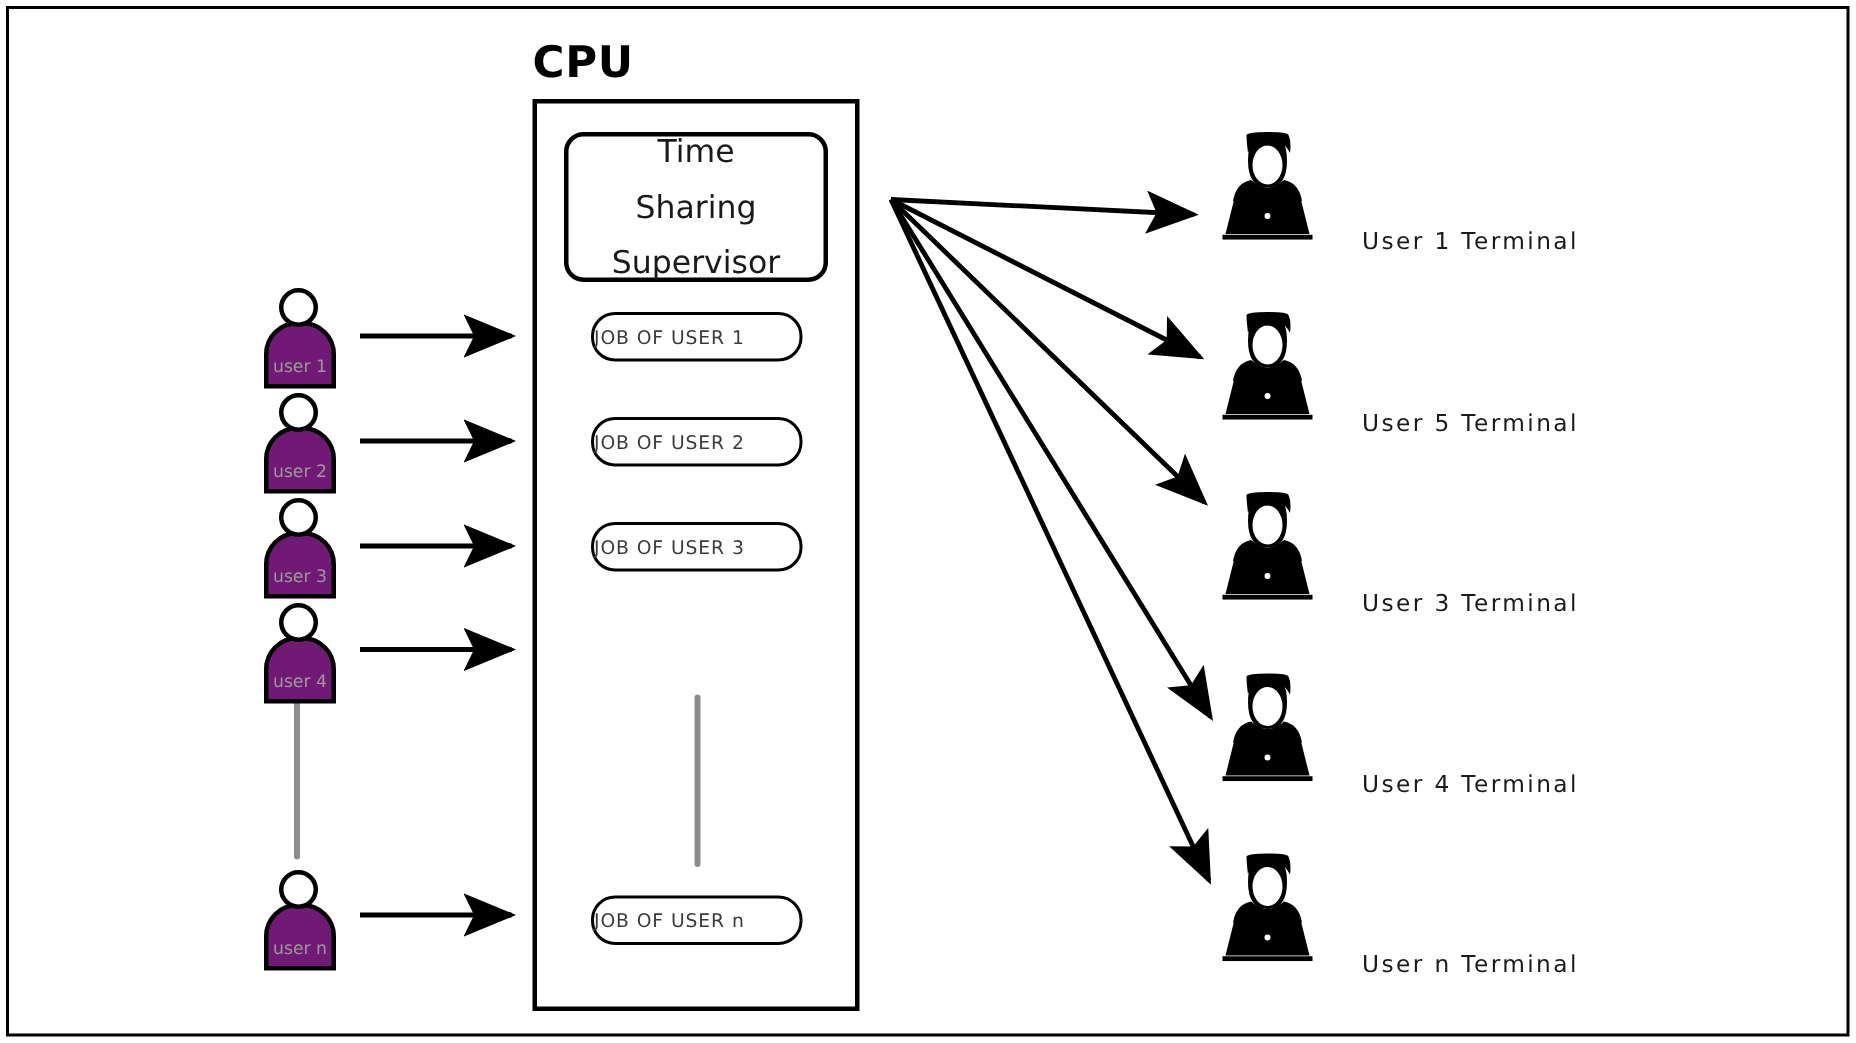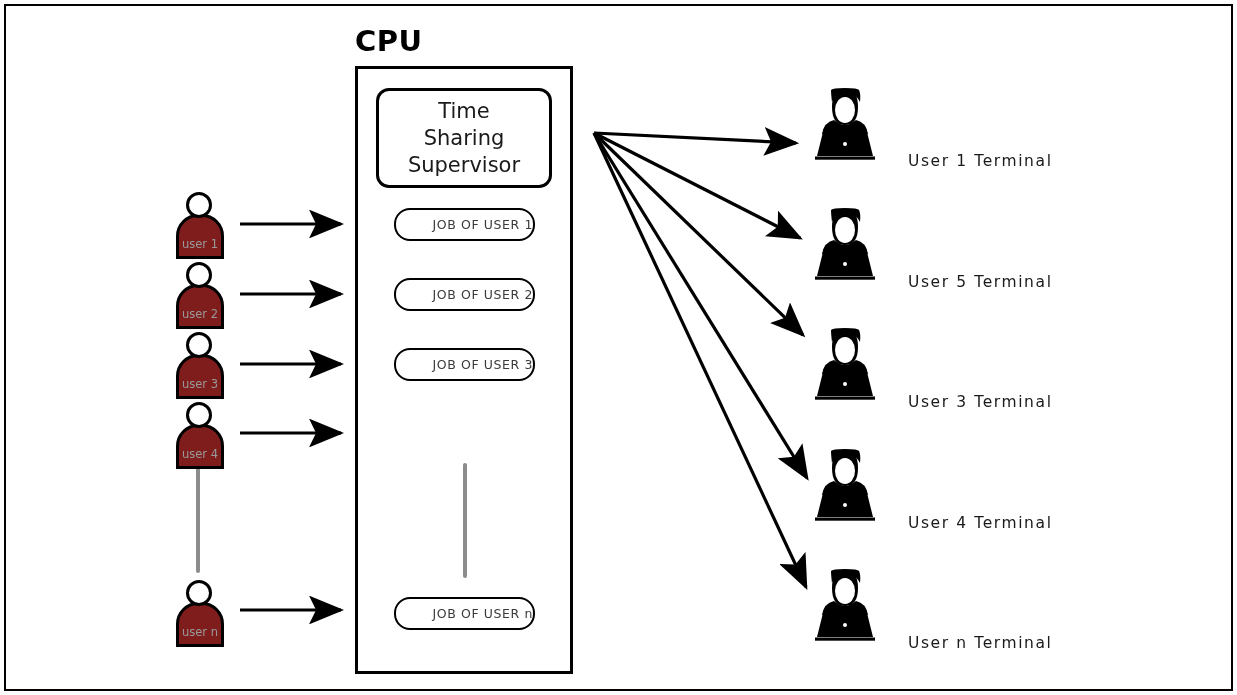--- a/index.html
+++ b/index.html
@@ -59,37 +59,37 @@
     border: 3px solid #000000;
     border-radius: 13px;
     box-sizing: border-box;
     background: #ffffff;
     display: flex;
     align-items: center;
     justify-content: center;
   }
   #supervisor-label {
     font-size: 21px;
-    line-height: 27px;
+    line-height: 37px;
     text-align: center;
     color: #1a1a1a;
     white-space: pre-line;
   }
   .job-box {
     position: absolute;
     left: 394px;
     width: 141px;
     height: 33px;
     border: 2.5px solid #000000;
     border-radius: 16px;
     box-sizing: border-box;
     background: #ffffff;
     display: flex;
     align-items: center;
-    justify-content: flex-end;
+    justify-content: flex-start;
   }
   .job-label {
     font-size: 12.5px;
     color: #3a3a3a;
     letter-spacing: 0.6px;
     white-space: nowrap;
   }
   #job-dots-line {
     position: absolute;
     left: 463px;
@@ -121,21 +121,21 @@
   .user-body {
     position: absolute;
     left: 4px;
     top: 22px;
     width: 48px;
     height: 45px;
     border: 3px solid #000000;
     border-top-left-radius: 22px;
     border-top-right-radius: 22px;
     box-sizing: border-box;
-    background: #7f1d1d;
+    background: #701a75;
     z-index: 1;
     display: flex;
     align-items: flex-end;
     justify-content: center;
     padding-bottom: 5px;
   }
   .user-label {
     font-size: 11.5px;
     color: #9a9a9a;
     white-space: nowrap;

